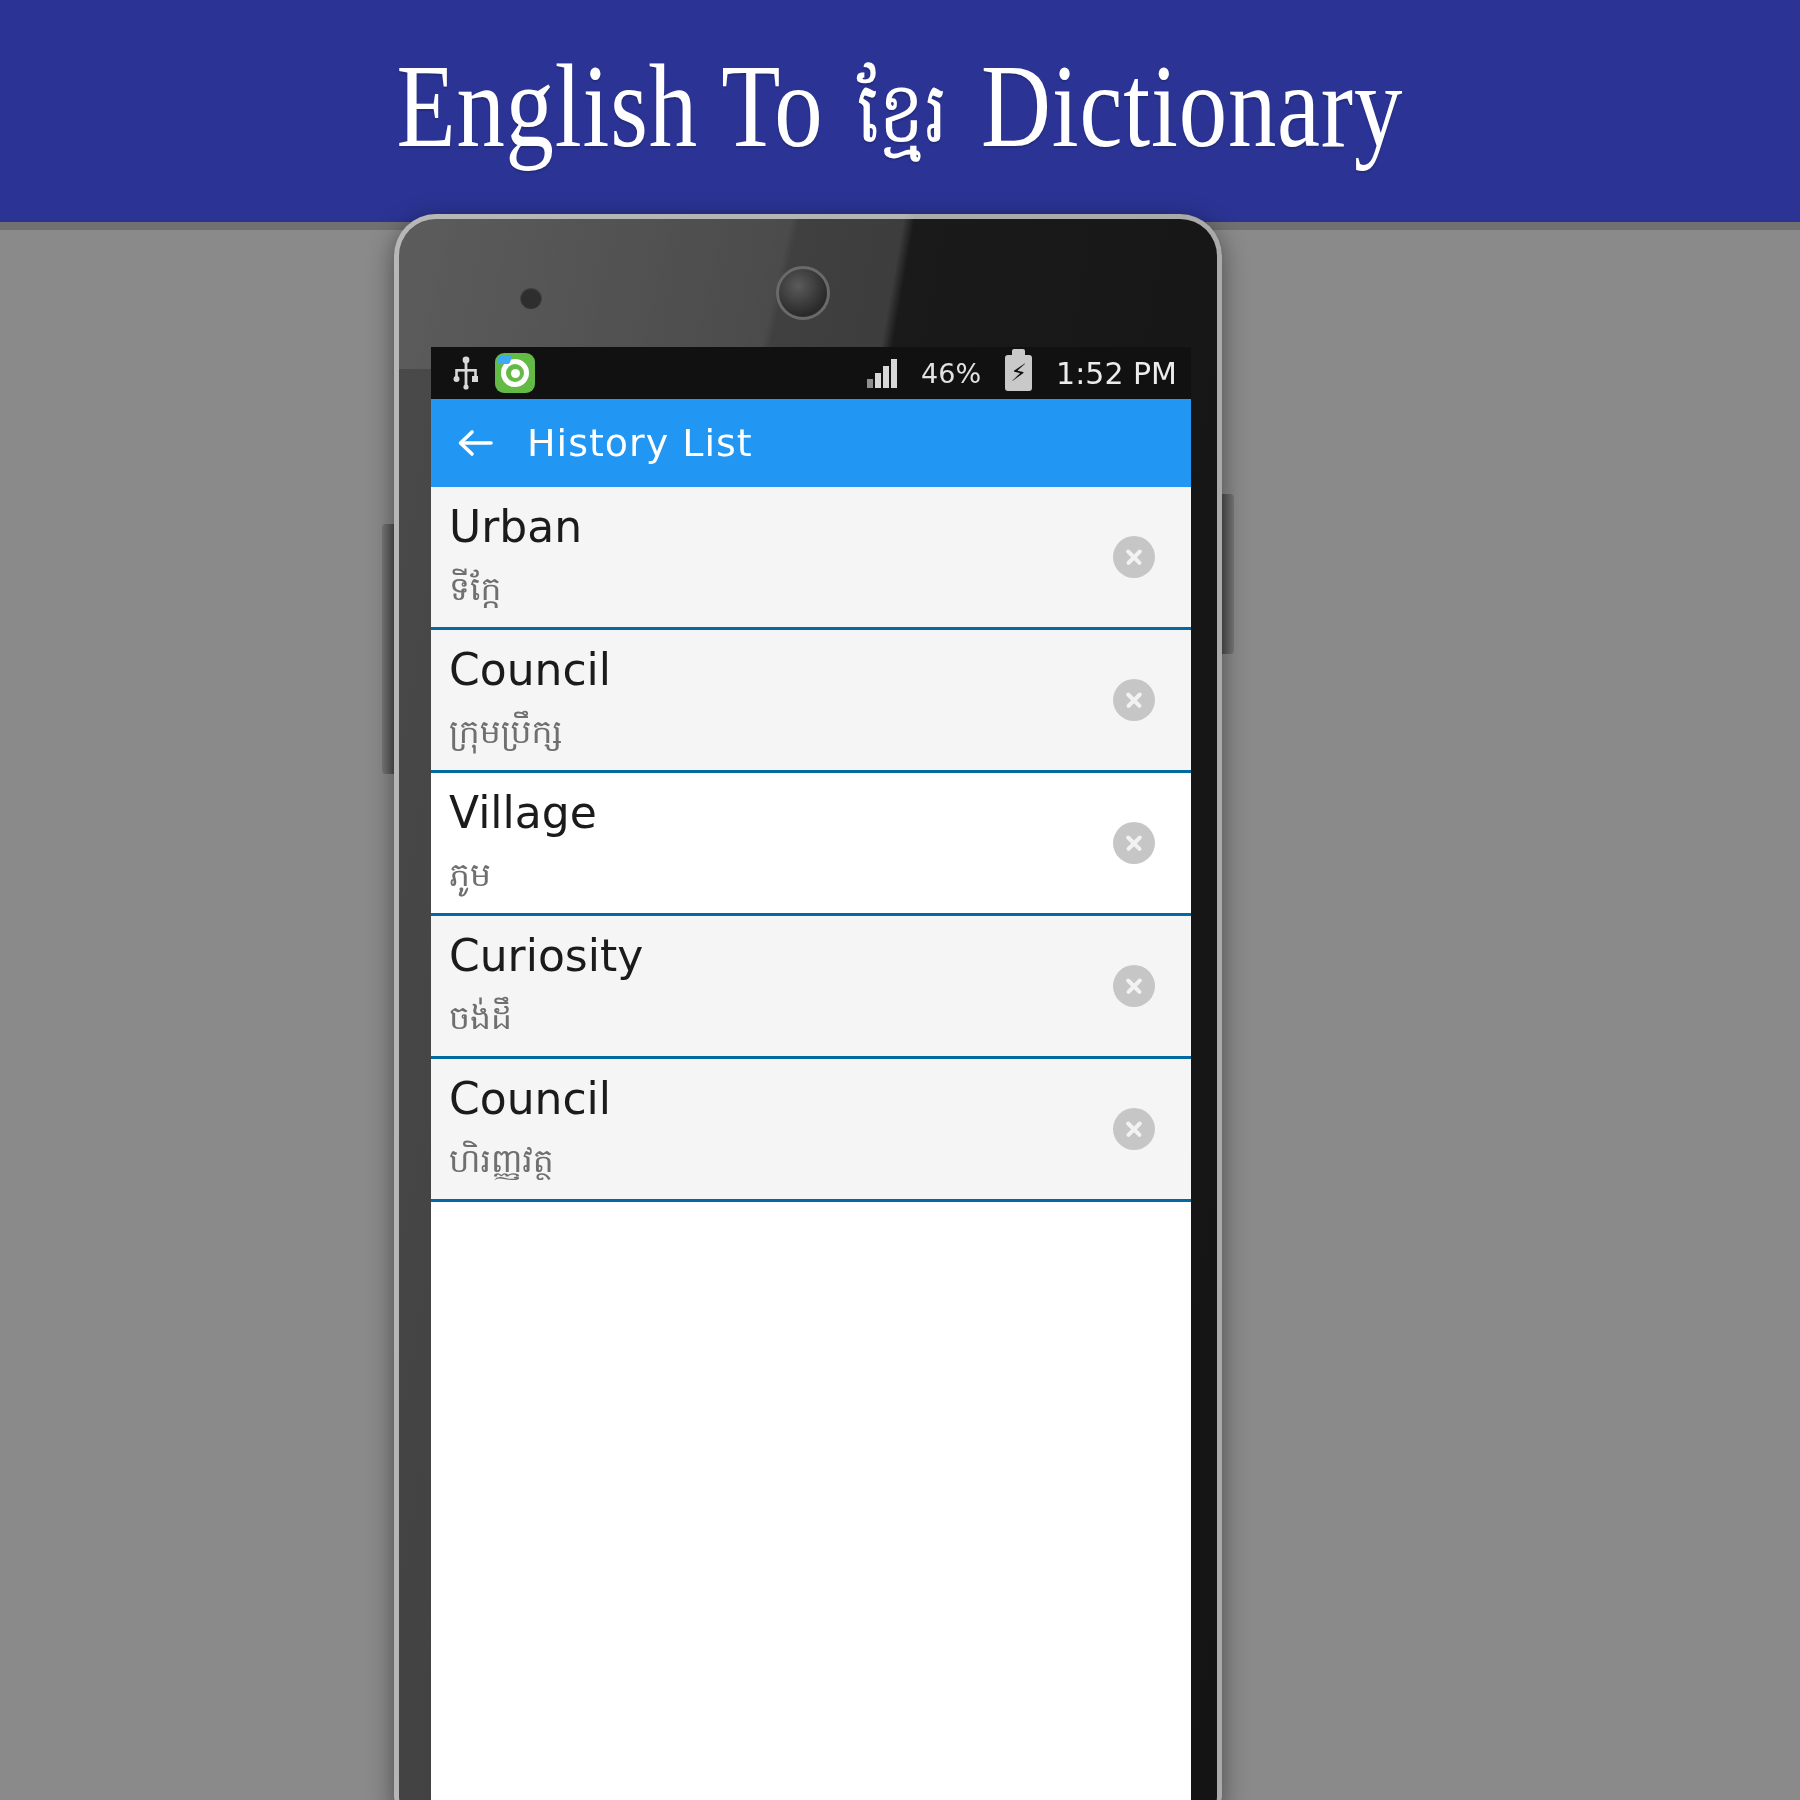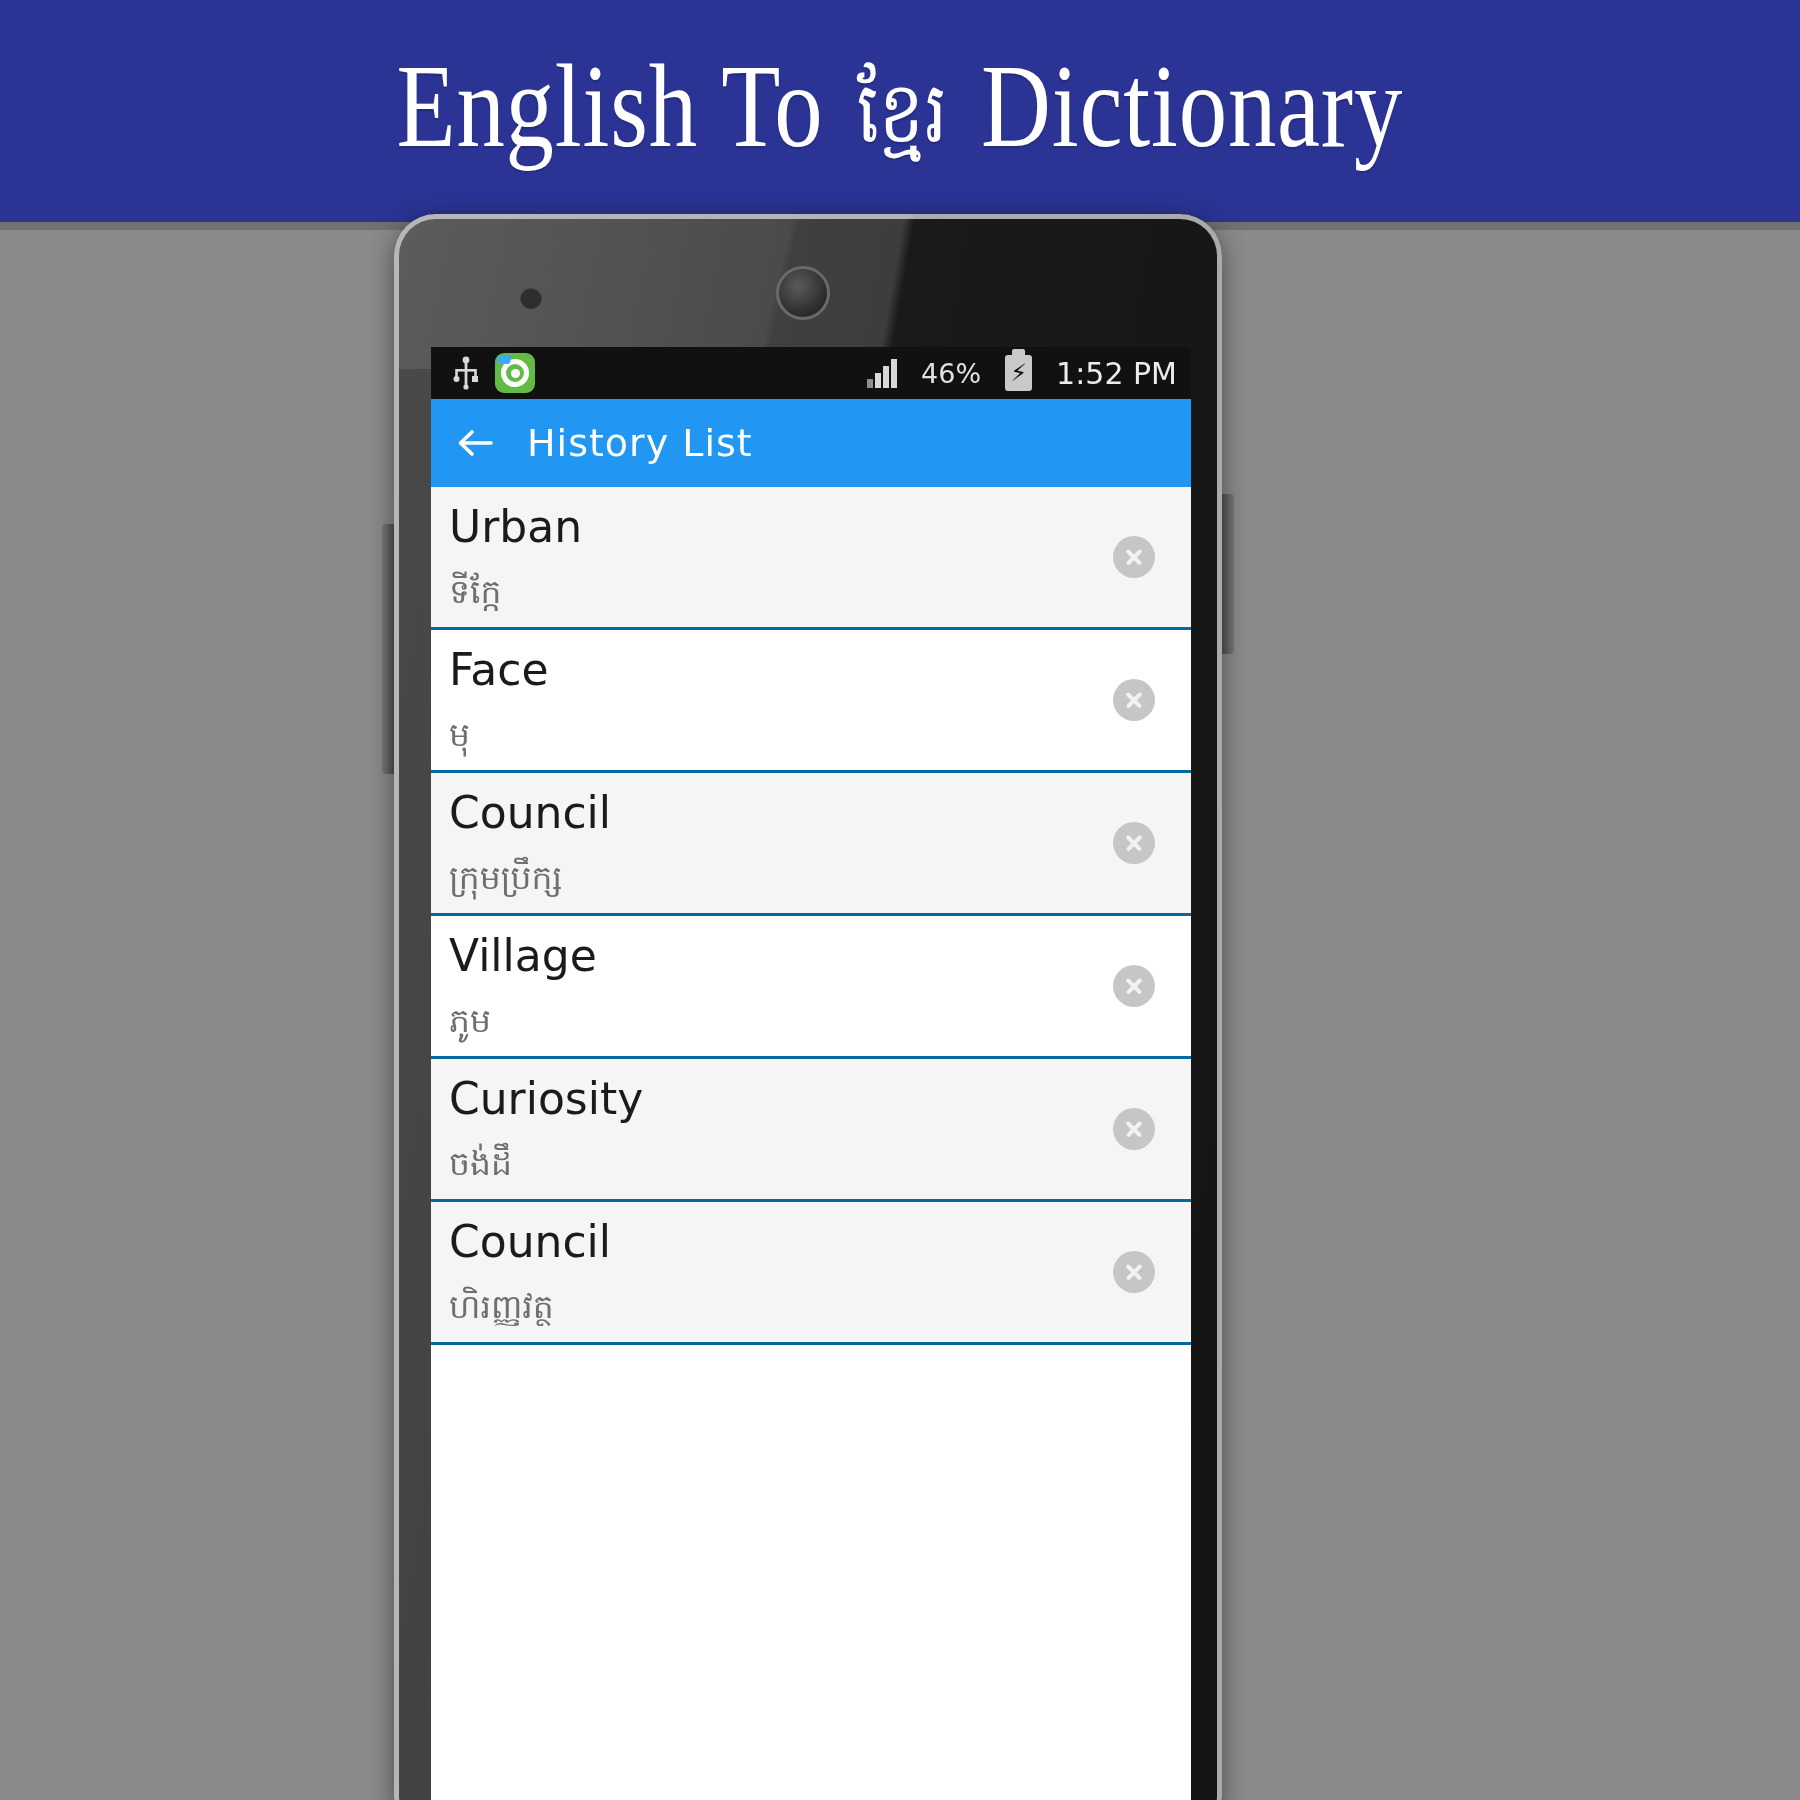--- a/index.html
+++ b/index.html
@@ -168,21 +168,21 @@
     background: #ffffff;
   }
   .row.alt { background: #f5f5f5; }
   .row-texts { flex: 1 1 auto; min-width: 0; }
   .row-word {
     font-family: "DejaVu Sans", sans-serif;
     font-size: 44px; color: #1b1b1b; line-height: 1.12;
     letter-spacing: 0px;
   }
   .row-translation {
-    font-family: Liberation Sans, sans-serif;
+    font-family: Liberation Mono, monospace;
     font-size: 33px; color: #6f6f6f; line-height: 1.25; margin-top: 20px;
   }
   .delete-btn {
     flex: 0 0 auto;
     width: 42px; height: 42px; border-radius: 50%;
     background: #c6c6c6;
     position: relative;
     margin-right: 18px;
     border: none; padding: 0; cursor: pointer;
   }
@@ -267,27 +267,20 @@
       </div>
 
       <div class="list" id="history-list">
           <div class="row alt">
             <div class="row-texts">
               <div class="row-word">Urban</div>
               <div class="row-translation">ទីកែ្ក</div>
             </div>
             <button class="delete-btn"></button>
           </div>
-          <div class="row">
-            <div class="row-texts">
-              <div class="row-word">Face</div>
-              <div class="row-translation">មុ</div>
-            </div>
-            <button class="delete-btn"></button>
-          </div>
           <div class="row alt">
             <div class="row-texts">
               <div class="row-word">Council</div>
               <div class="row-translation">ក្រុមប្រឹក្ស</div>
             </div>
             <button class="delete-btn"></button>
           </div>
           <div class="row">
             <div class="row-texts">
               <div class="row-word">Village</div>

